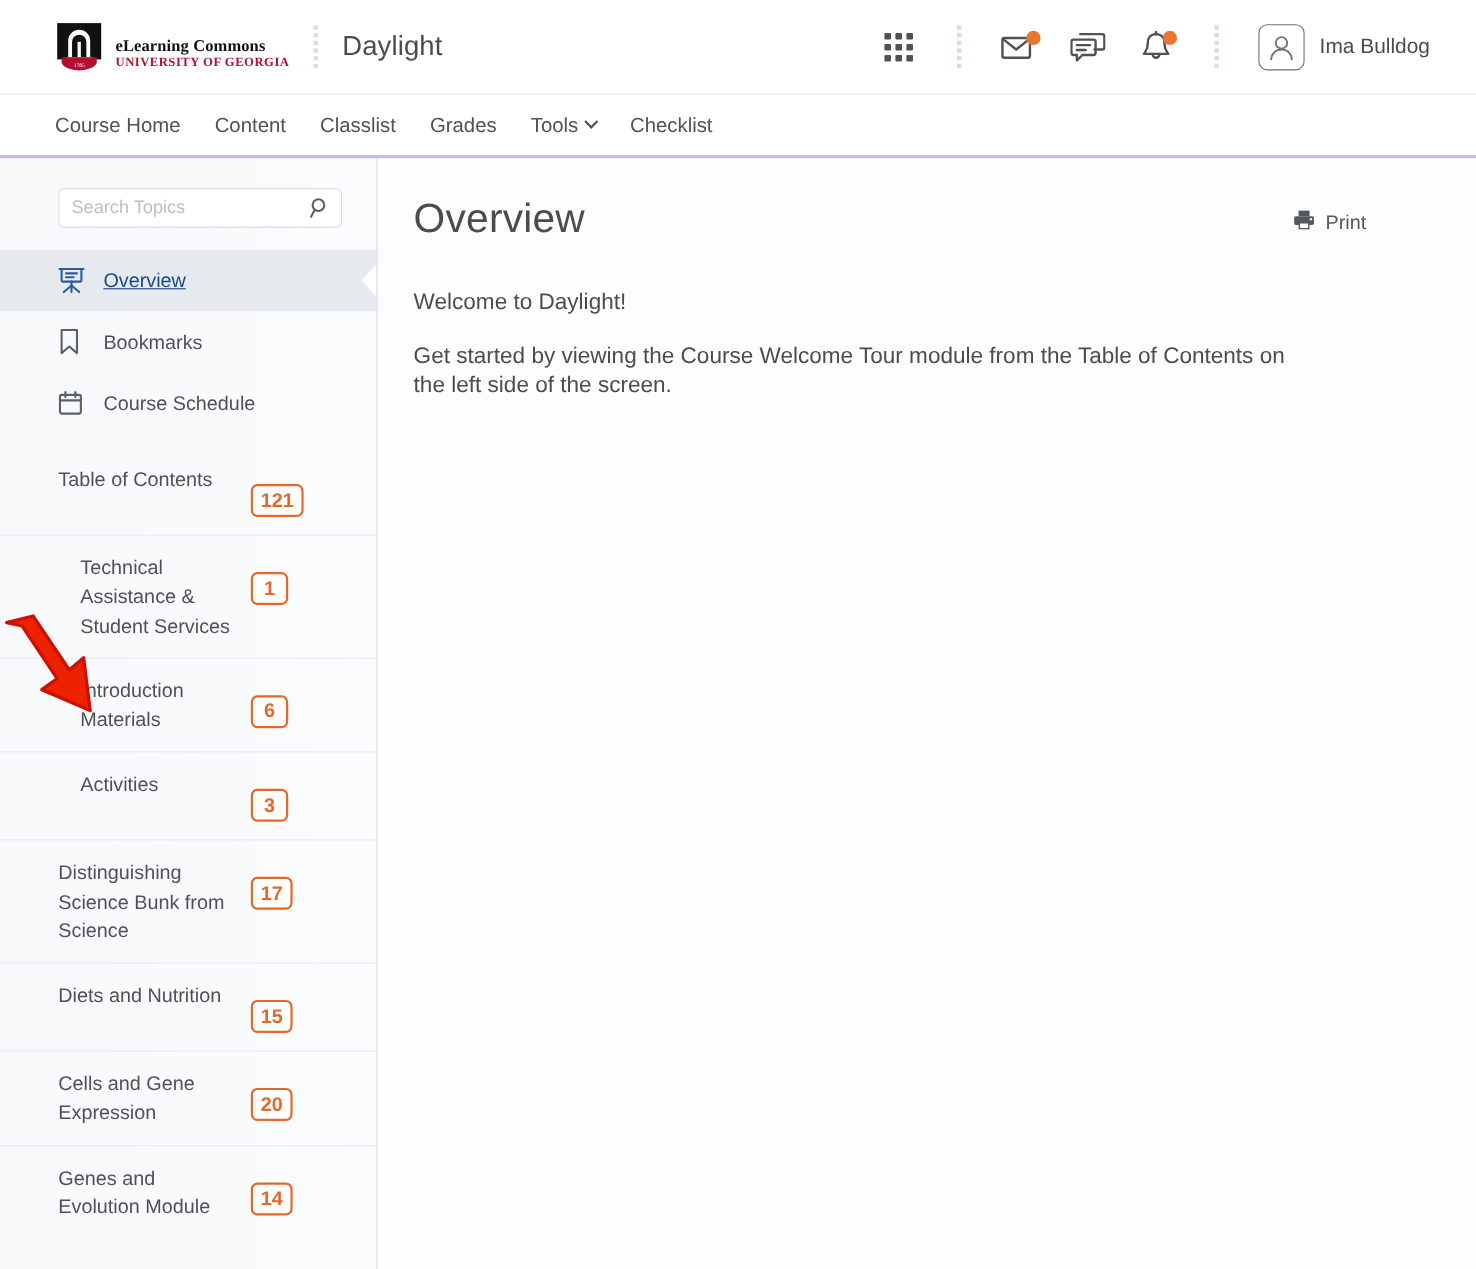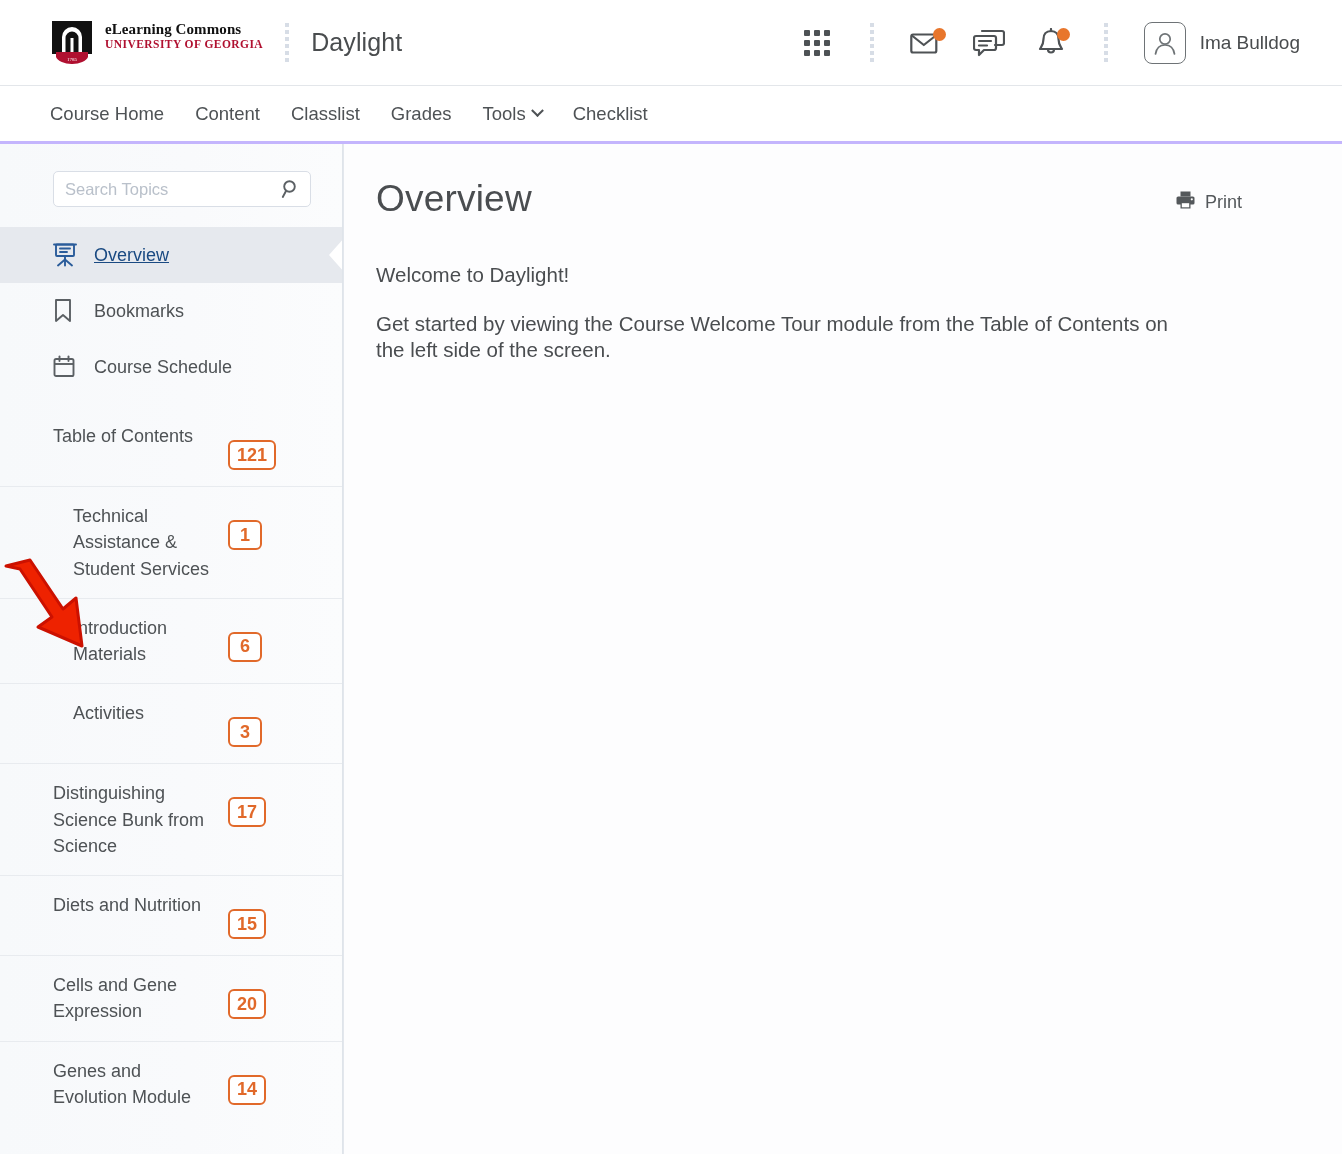--- a/index.html
+++ b/index.html
@@ -17,21 +17,21 @@
   .topbar {
     position: relative;
     height: 86px;
     background: #ffffff;
     border-bottom: 1px solid #e3e6ea;
     display: flex;
     align-items: center;
   }
   .brand-area {
     display: flex;
-    align-items: flex-start;
+    align-items: flex-end;
     padding-left: 50px;
   }
   .uga-logo {
     width: 44px; height: 44px;
     position: relative;
     flex: 0 0 auto;
   }
   .logo-wordmark {
     margin-left: 11px;
     line-height: 1.15;

